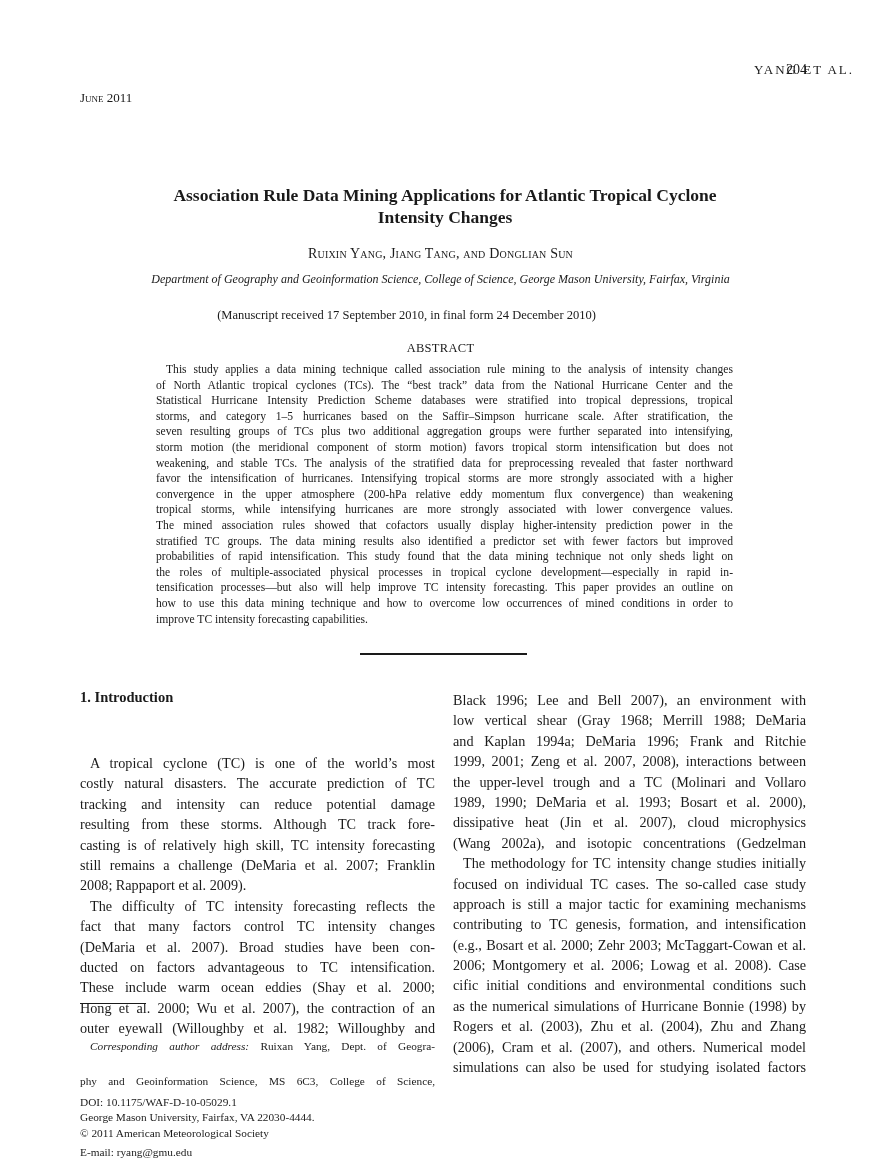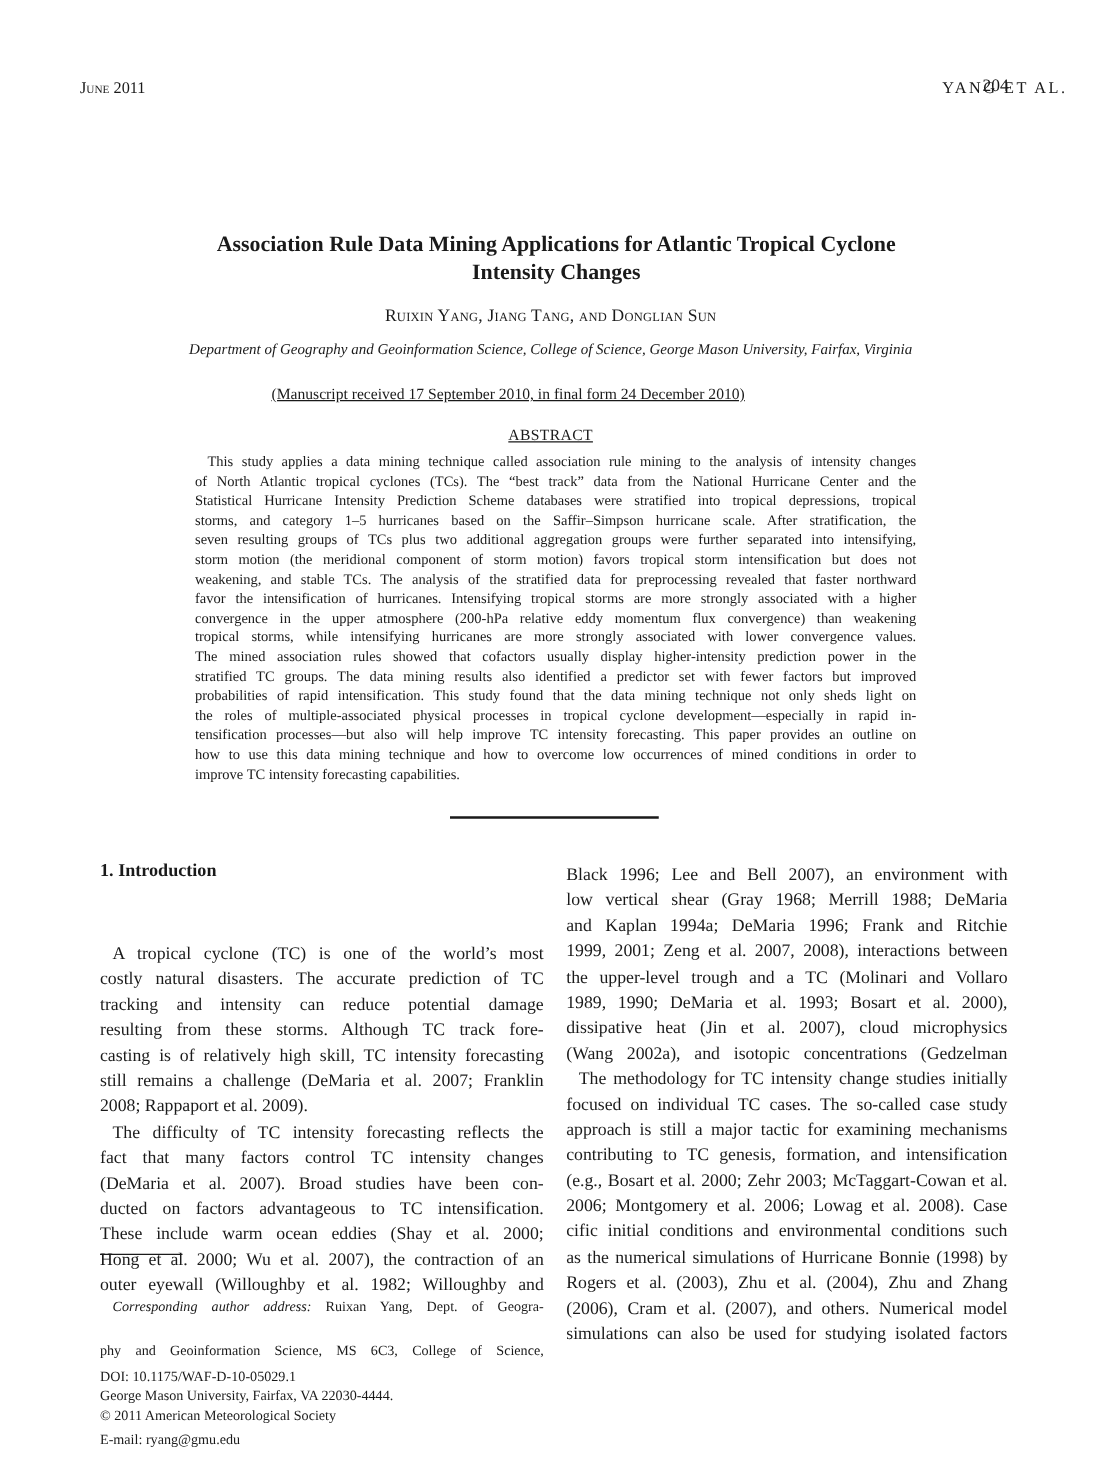--- a/index.html
+++ b/index.html
@@ -2,28 +2,28 @@
 <html><head>
 <meta charset="utf-8">
 <style>
   html, body { margin: 0; padding: 0; background: #ffffff; }
   body {
     width: 881px; height: 1176px; position: relative; overflow: hidden;
     font-family: "Liberation Serif", "DejaVu Serif", serif; color: #1a1a1a;
   }
   .abs { position: absolute; }
   .header { top: 62px; font-size: 13px; }
-  .hdr-left { left: 64px; font-variant: small-caps; }
+  .hdr-left { left: 80px; font-variant: small-caps; margin-top: 28px; }
   .hdr-center { left: 0; width: 854px; text-align: right; letter-spacing: 2px; }
   .hdr-right { right: 74px; font-size: 14px; }
   .title { left: 100px; width: 690px; top: 184px; text-align: center; font-weight: bold; font-size: 17.5px; line-height: 22px; }
   .authors { left: 0; width: 881px; top: 246px; text-align: center; font-size: 14px; font-variant: small-caps; letter-spacing: 0.2px; }
   .affil { left: 0; width: 881px; top: 272px; text-align: center; font-size: 12px; font-style: italic; }
-  .received { left: 0; width: 813px; top: 308px; text-align: center; font-size: 12.5px; text-decoration: underline; }
-  .abstract-head { left: 0; width: 881px; top: 341px; text-align: center; font-size: 12.5px; letter-spacing: 0.3px; text-decoration: underline; }
+  .received { left: 0; width: 813px; top: 308px; text-align: center; font-size: 12.5px; }
+  .abstract-head { left: 0; width: 881px; top: 341px; text-align: center; font-size: 12.5px; letter-spacing: 0.3px; }
   .abstract { left: 156px; width: 577px; top: 362px; font-size: 11.6px; line-height: 15.6px; }
   .line { display: block; text-align: justify; text-align-last: justify; white-space: nowrap; height: 15.6px; }
   .line.last { text-align-last: left; }
   .line.indent { text-indent: 10px; }
   .rule-center { left: 360px; top: 653px; width: 167px; height: 1.5px; background: #1a1a1a; }
   .col { font-size: 14.2px; line-height: 20.4px; }
   .col .line { height: 20.4px; }
   .col-left { left: 80px; width: 355px; }
   .col-right { left: 453px; width: 353px; top: 690px; }
   .section-head { left: 80px; top: 689px; font-weight: bold; font-size: 14.5px; }

